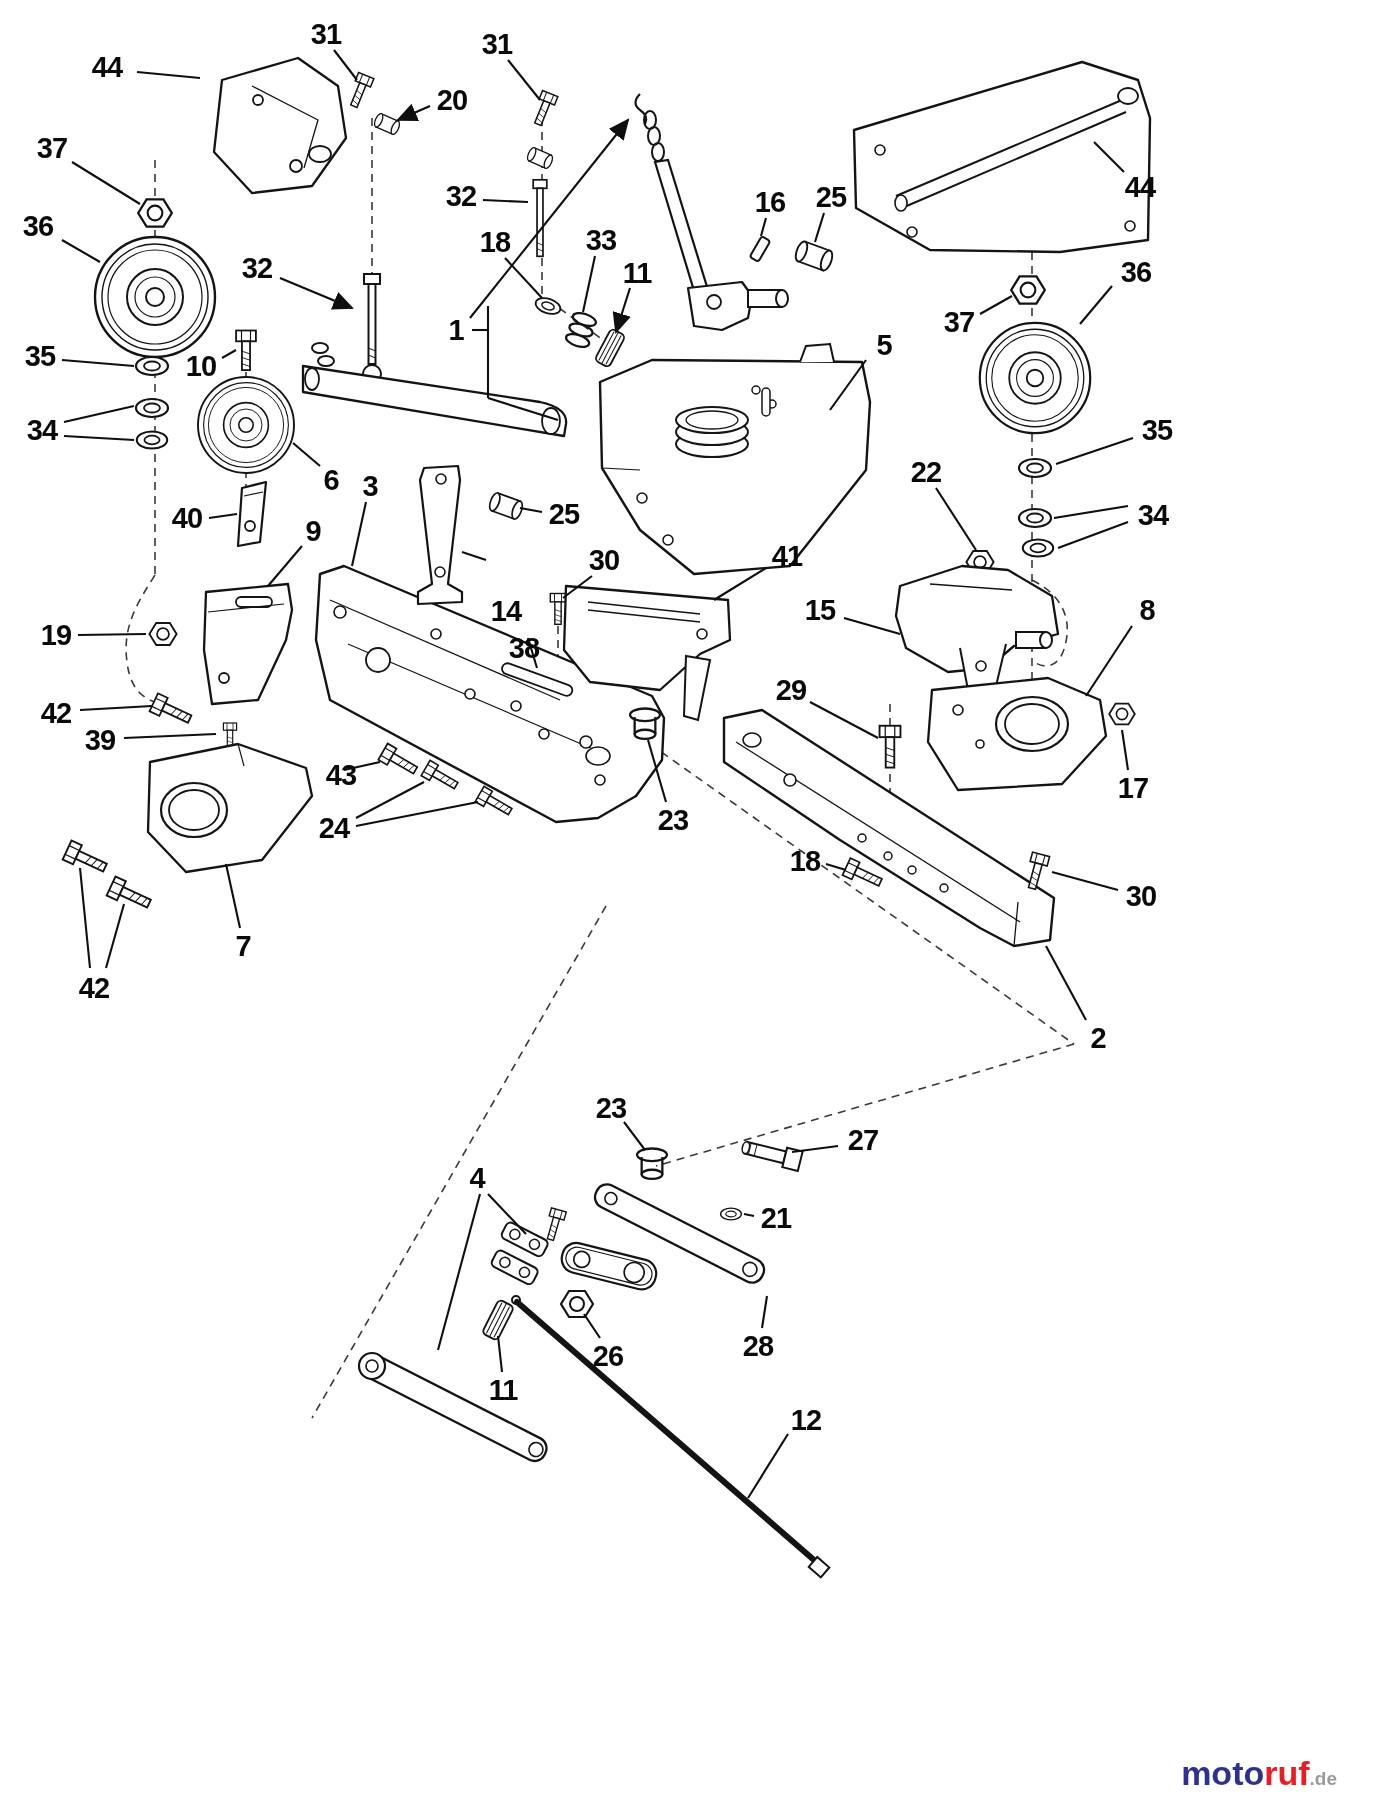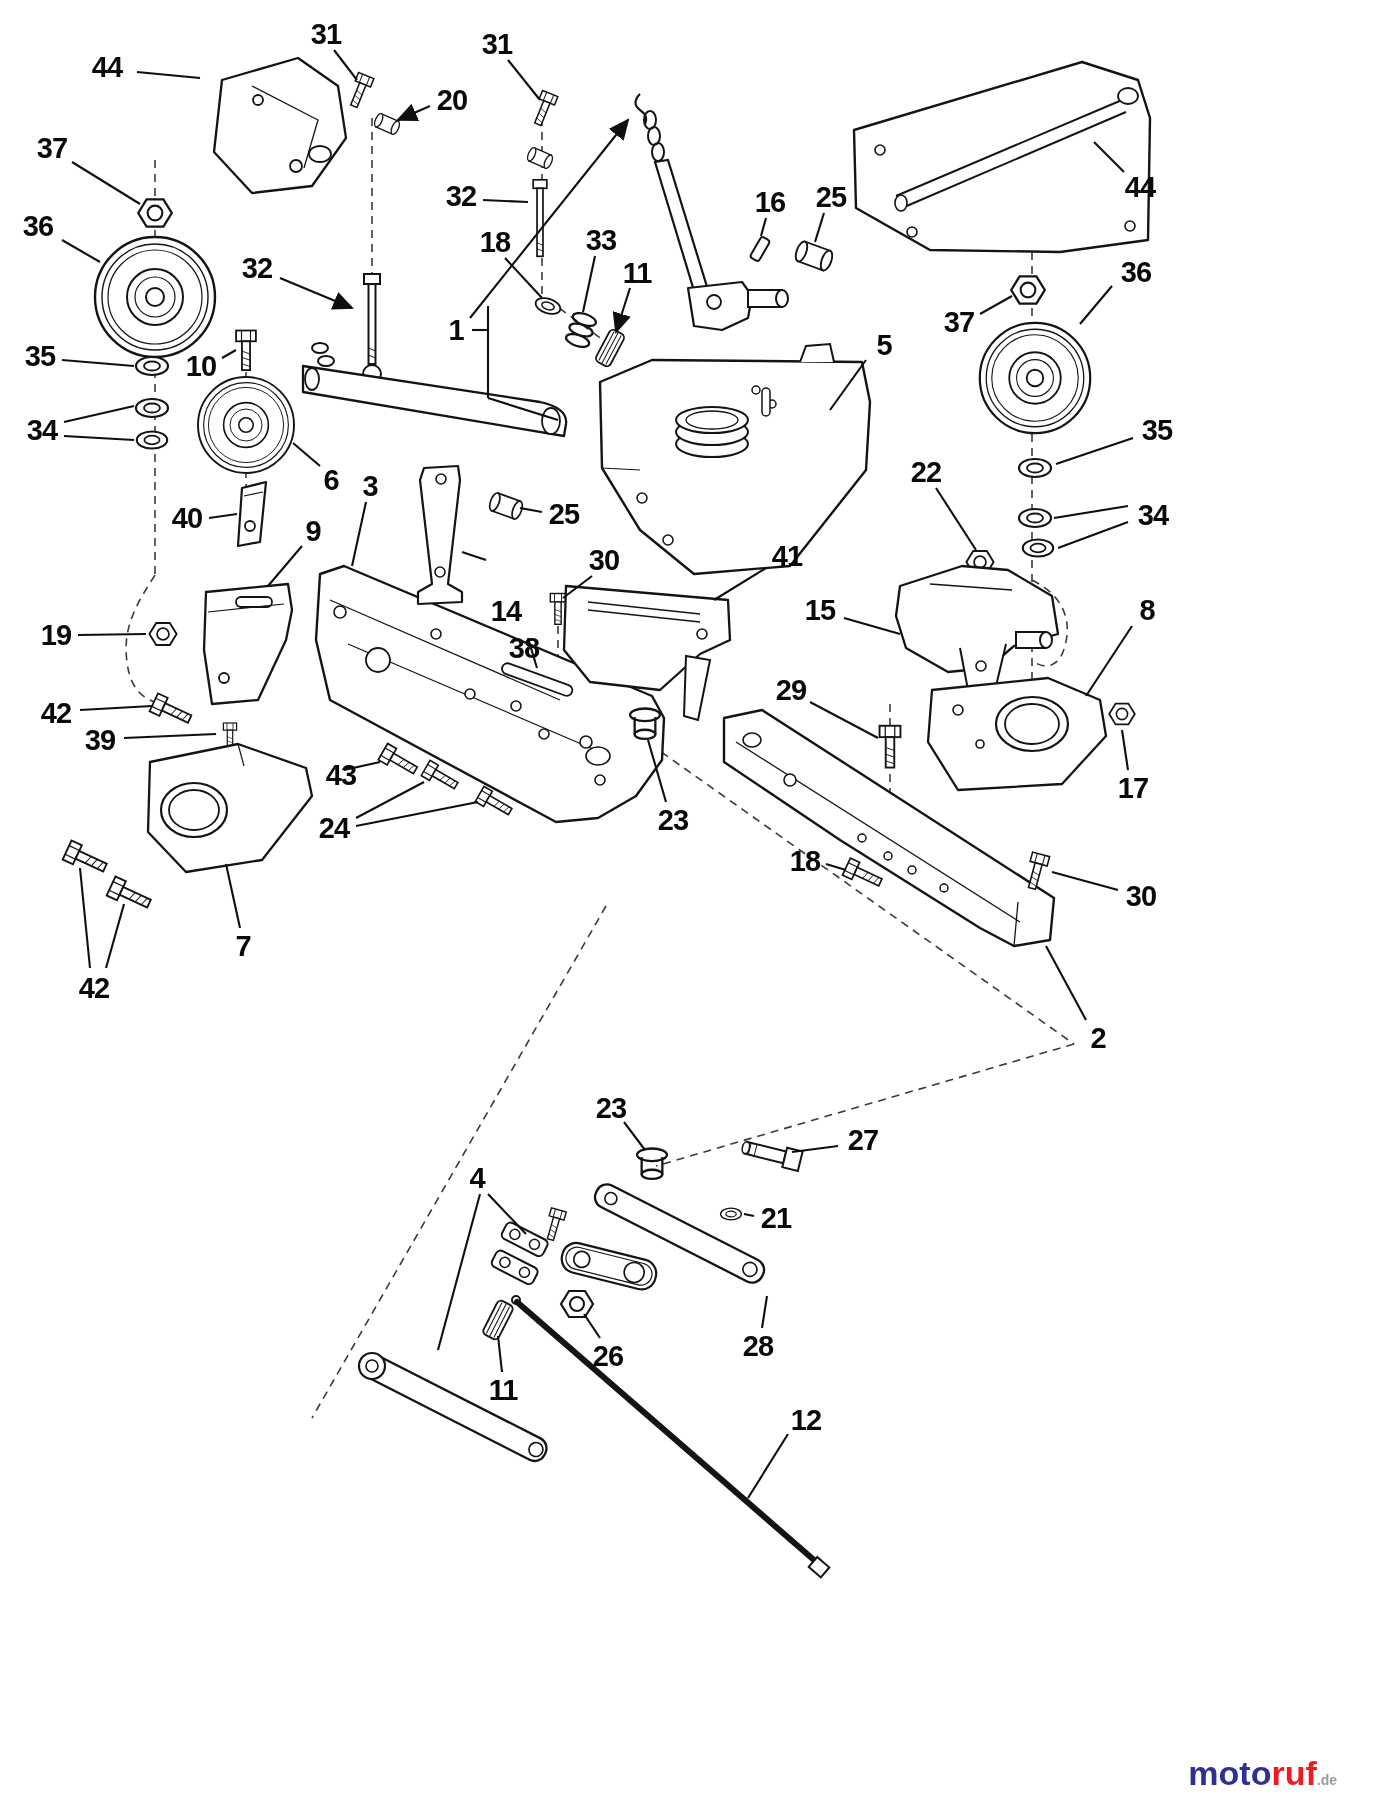--- a/index.html
+++ b/index.html
@@ -5,21 +5,21 @@
   html,body{margin:0;padding:0;background:#ffffff;}
   .stage{position:relative;width:1387px;height:1800px;background:#ffffff;overflow:hidden;
          font-family:"Liberation Sans",sans-serif;}
   .stage svg{position:absolute;left:0;top:0;}
   .part-label{position:absolute;transform:translate(-50%,-50%);
               font-family:"Liberation Sans",sans-serif;font-weight:bold;
               font-size:29px;color:#0a0a0a;white-space:nowrap;letter-spacing:-1px;}
   .leader{stroke:#0f0f0f;stroke-width:2.1;}
   .watermark{position:absolute;right:50px;bottom:10px;font-family:"Liberation Sans",sans-serif;
              font-weight:bold;font-size:34px;text-decoration:none;line-height:1;}
-  .watermark .w-suffix{font-size:14px;}
+  .watermark .w-suffix{font-size:19px;}
 </style>
 </head>
 <body>
 
 <div class="stage">
 
 <svg width="1387" height="1800" viewBox="0 0 1387 1800">
   <defs>
     <marker id="arrowhead" markerWidth="11" markerHeight="9" refX="9" refY="4.5" orient="auto">
       <polygon points="0,0 10,4.5 0,9" fill="#0f0f0f"></polygon>

